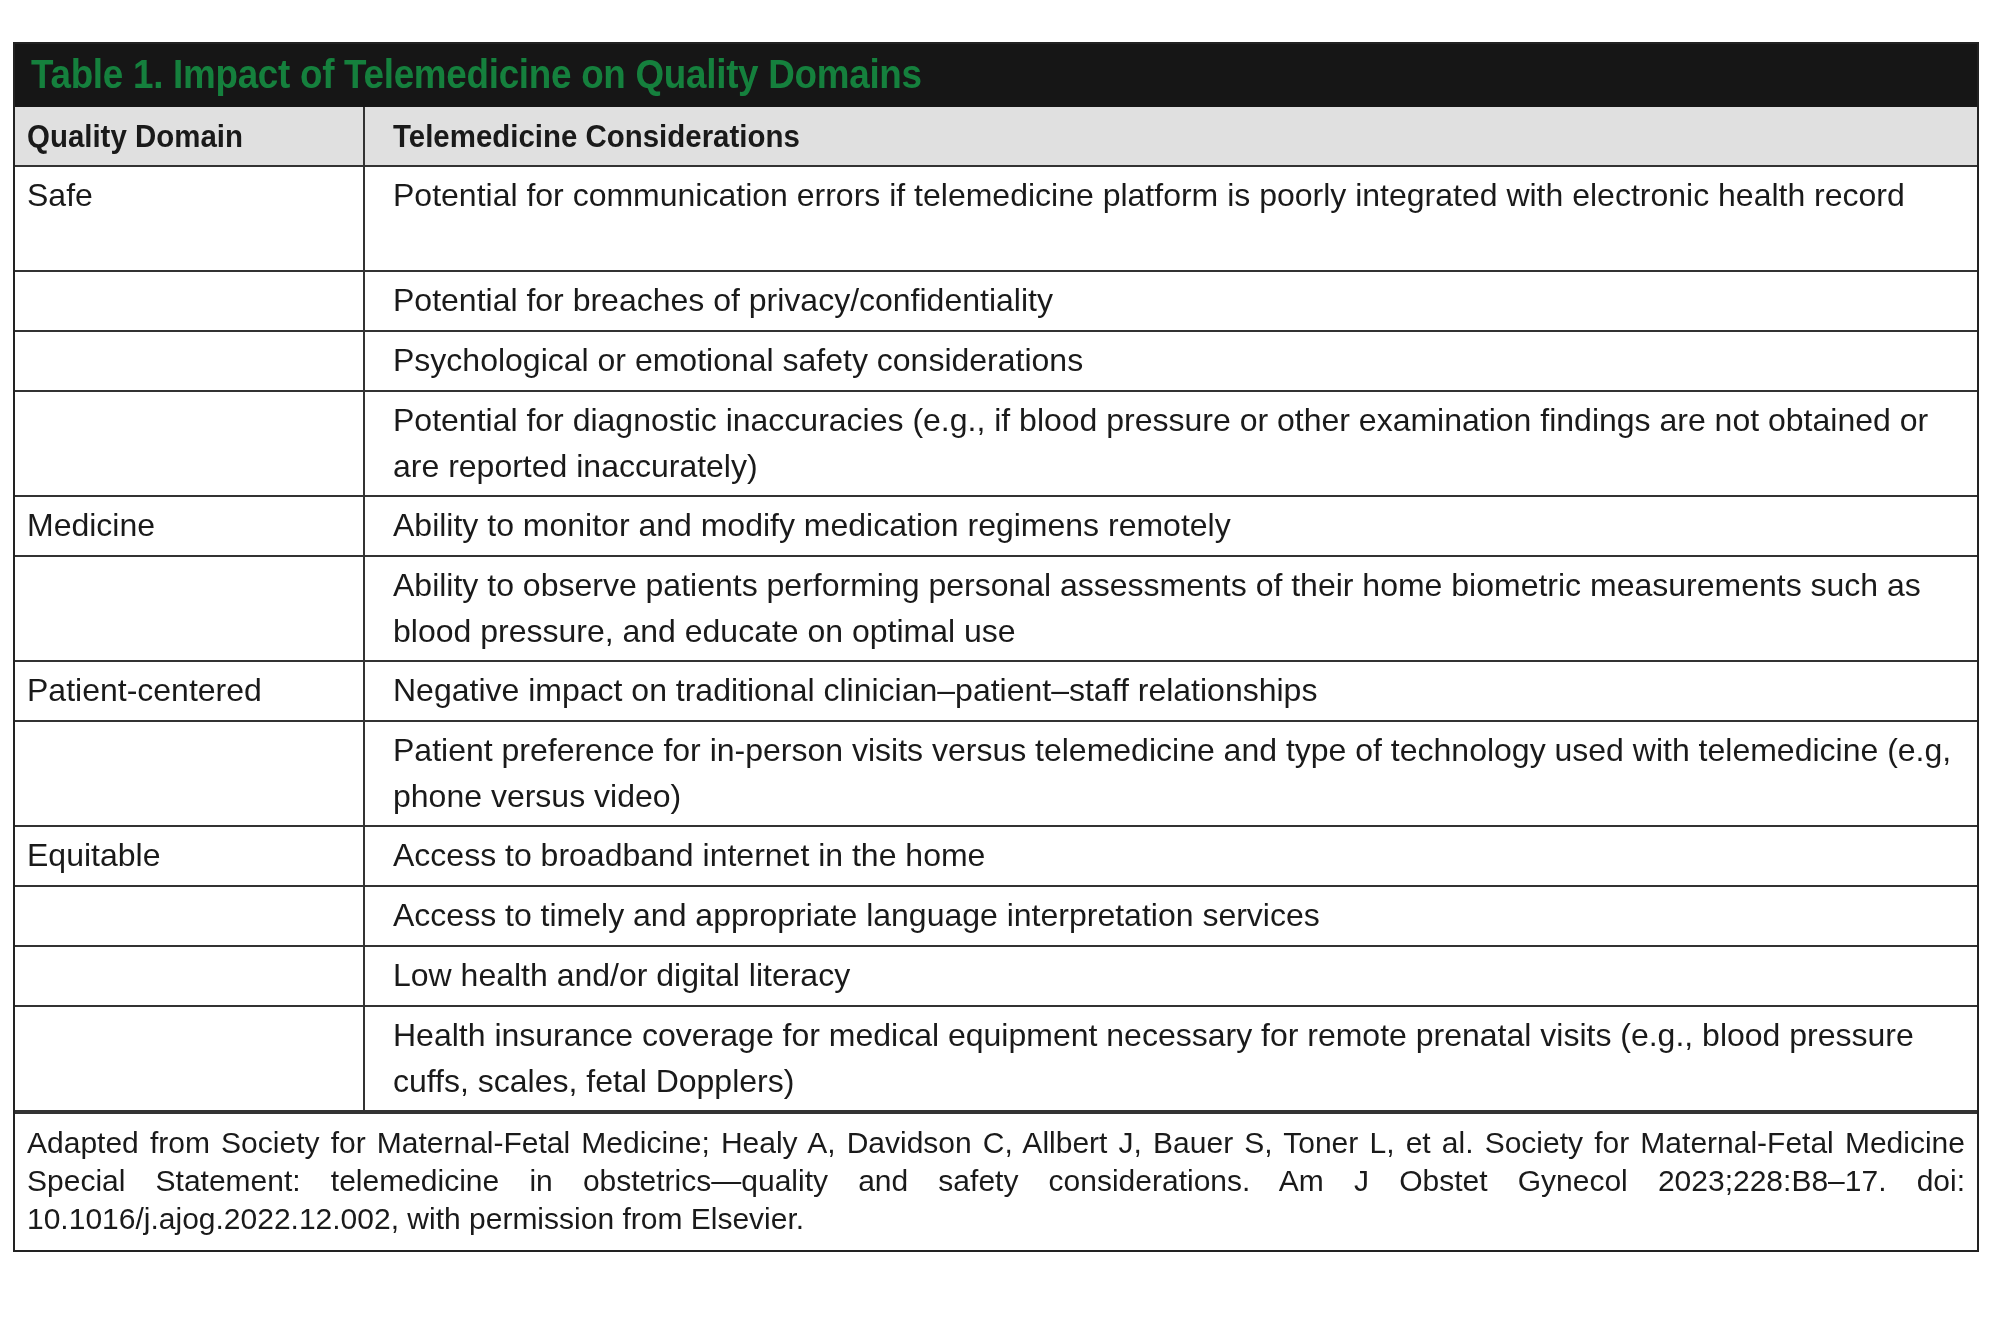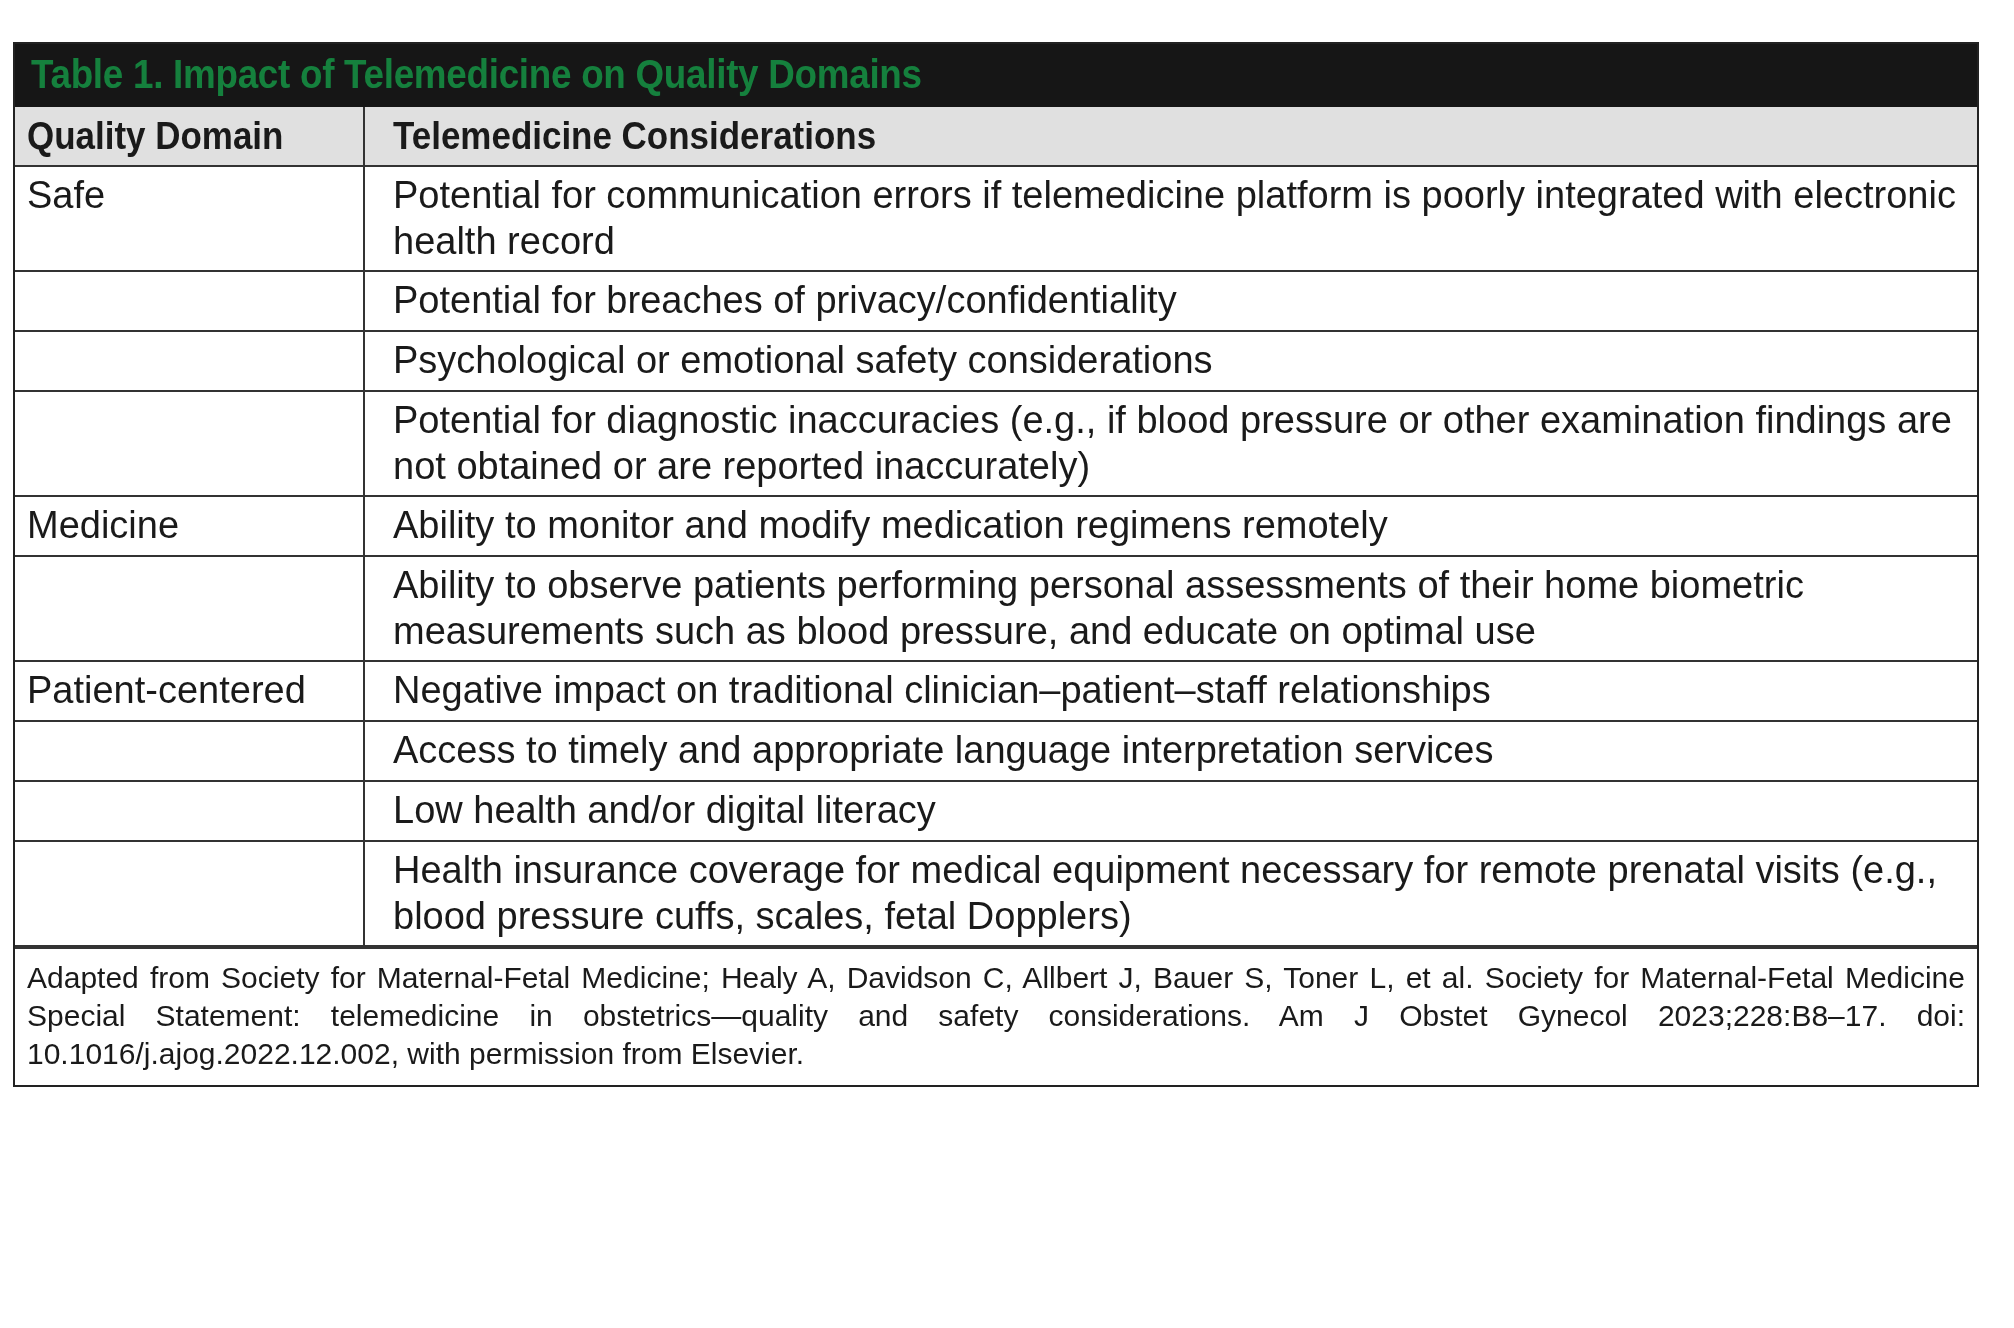--- a/index.html
+++ b/index.html
@@ -6,21 +6,21 @@
     body { width: 2014px; height: 1328px; position: relative; overflow: hidden;
            font-family: "Liberation Sans", "DejaVu Sans", sans-serif; color: #1a1a1a; }
     .table-wrap { position: absolute; left: 13px; top: 42px; width: 1966px;
                   border: 2px solid #222; box-sizing: border-box; }
     .title-bar { background: #161616; color: #15803d; height: 63px; box-sizing: border-box;
                  padding: 8px 0 0 16px; font-size: 40px; font-weight: bold; letter-spacing: -0.3px;
                  white-space: nowrap; transform-origin: left; }
     table { border-collapse: collapse; width: 100%; table-layout: fixed; }
     col.c1 { width: 349px; }
     th, td { border: 2px solid #333; vertical-align: top; text-align: left;
-             font-size: 38px; line-height: 46px; padding: 5px 14px 6px 12px; }
+             font-size: 32px; line-height: 46px; padding: 5px 14px 6px 12px; }
     tr > :first-child { border-left: none; }
     tr > :last-child { border-right: none; padding-left: 28px; }
     thead th { background: #e0e0e0; font-weight: bold; height: 44px; padding-top: 6px; border-top: none; }
     td { height: 47px; margin-left: 40px; }
     tr.two td { height: 92px; }
     .foot { border-top: 2px solid #333; padding: 10px 12px 12px 12px; font-size: 30px; line-height: 38px;
             color: #1a1a1a; text-align: justify; }
     .cond { display: inline-block; transform: scaleX(0.92); transform-origin: left; white-space: nowrap; }
   </style>
 </head>
@@ -63,20 +63,28 @@
         <td>Ability to monitor and modify medication regimens remotely</td>
       </tr>
       <tr class="two">
         <td></td>
         <td>Ability to observe patients performing personal assessments of their home biometric measurements such as blood pressure, and educate on optimal use</td>
       </tr>
       <tr>
         <td>Patient-centered</td>
         <td>Negative impact on traditional clinician–patient–staff relationships</td>
       </tr>
+      <tr class="two">
+        <td></td>
+        <td>Patient preference for in-person visits versus telemedicine and type of technology used with telemedicine (e.g, phone versus video)</td>
+      </tr>
+      <tr>
+        <td>Equitable</td>
+        <td>Access to broadband internet in the home</td>
+      </tr>
       <tr>
         <td></td>
         <td>Access to timely and appropriate language interpretation services</td>
       </tr>
       <tr>
         <td></td>
         <td>Low health and/or digital literacy</td>
       </tr>
       <tr class="two">
         <td></td>

